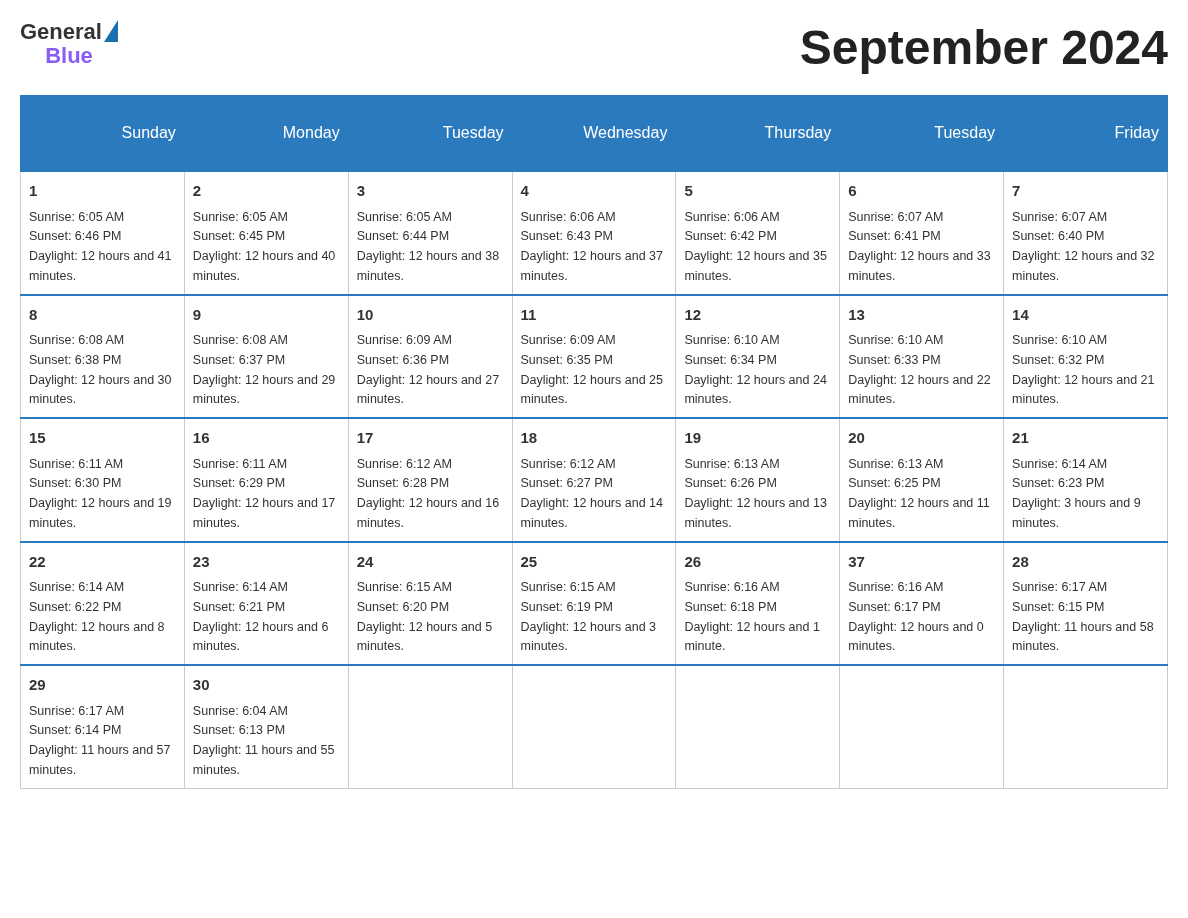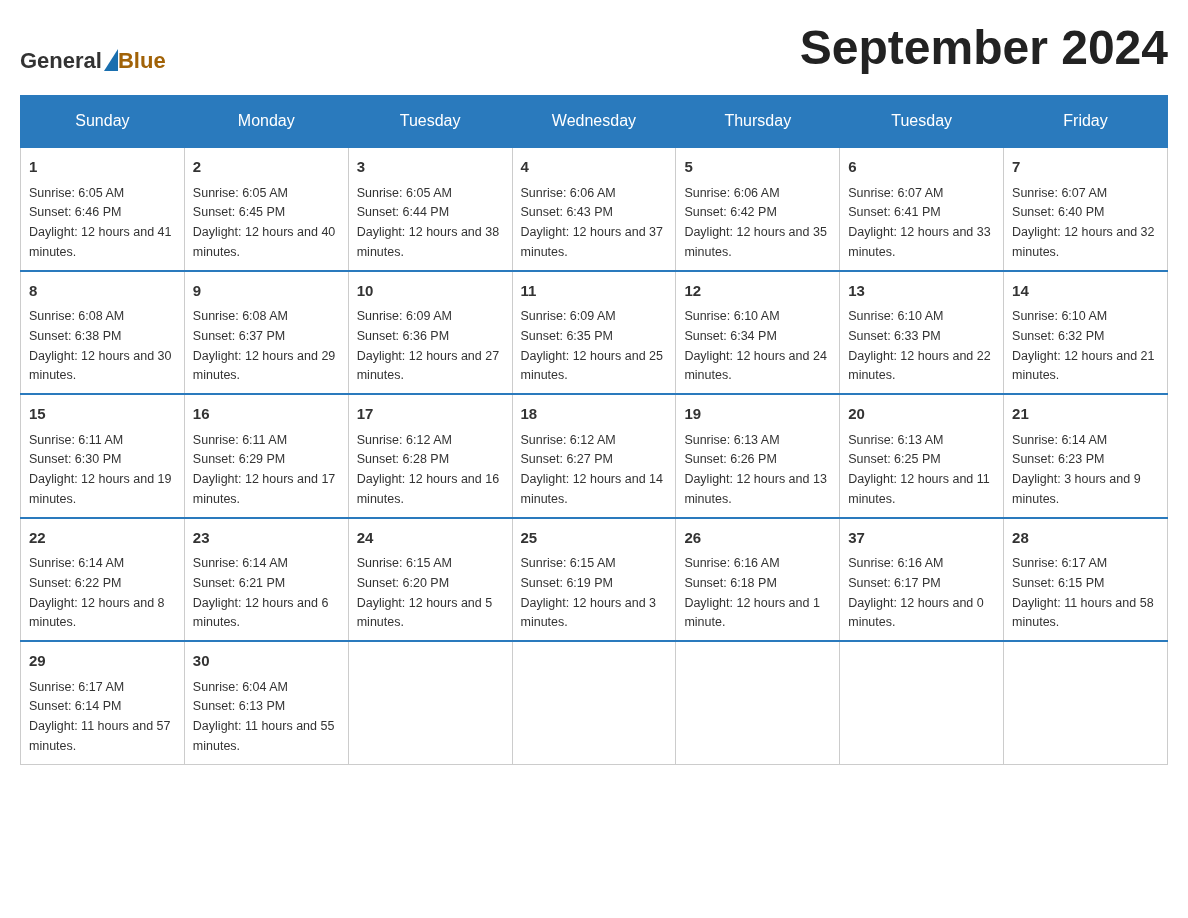--- a/index.html
+++ b/index.html
@@ -22,21 +22,21 @@
       gap: 4px;
     }
     .logo-text-general {
       font-size: 22px;
       font-weight: bold;
       color: #333;
     }
     .logo-text-blue {
       font-size: 22px;
       font-weight: bold;
-      color: #a16207;
+      color: #8b5cf6;
     }
     .logo-triangle {
       width: 0;
       height: 0;
       border-left: 14px solid transparent;
       border-right: 0px solid transparent;
       border-bottom: 22px solid #1a6faf;
       margin-bottom: 2px;
     }
     .title-area {
@@ -52,24 +52,24 @@
       color: #555;
     }
     .calendar-table {
       width: 100%;
       border-collapse: collapse;
       table-layout: fixed;
     }
     .calendar-table thead tr th {
       background-color: #2a7abd;
       color: #fff;
-      padding: 16px 8px;
+      padding: 28px 8px;
       font-size: 16px;
       font-weight: normal;
-      text-align: center;
+      text-align: right;
       border: 1px solid #2a7abd;
     }
     .calendar-table tbody tr td {
       vertical-align: top;
       padding: 8px;
       font-size: 13px;
       color: #333;
       border: 1px solid #ccc;
       border-top: 2px solid #2a7abd;
       line-height: 1.5;
@@ -88,21 +88,21 @@
     .empty-cell {
       border-top: 2px solid #2a7abd;
       background: #fff;
     }
   </style>
 </head>
 <body>
 
 <div class="header">
   <div class="logo">
-    <div style="display:flex; flex-direction:row; align-items:center; line-height:1.1;margin-top:29px;">
+    <div style="display:flex; flex-direction:column; align-items:center; line-height:1.1;">
       <div style="display:flex; align-items:center; gap:2px;">
         <span class="logo-text-general">General</span>
         <div class="logo-triangle"></div>
       </div>
       <span class="logo-text-blue">Blue</span>
     </div>
   </div>
   <div class="title-area">
     <div class="month-title">September 2024</div>
   </div>

